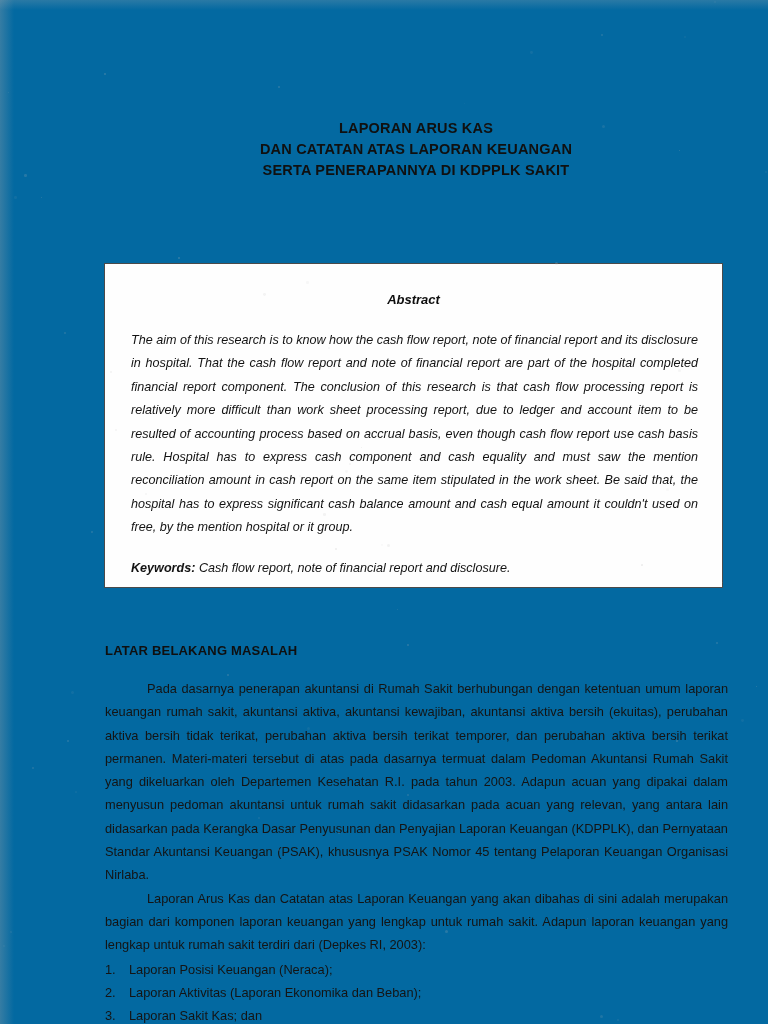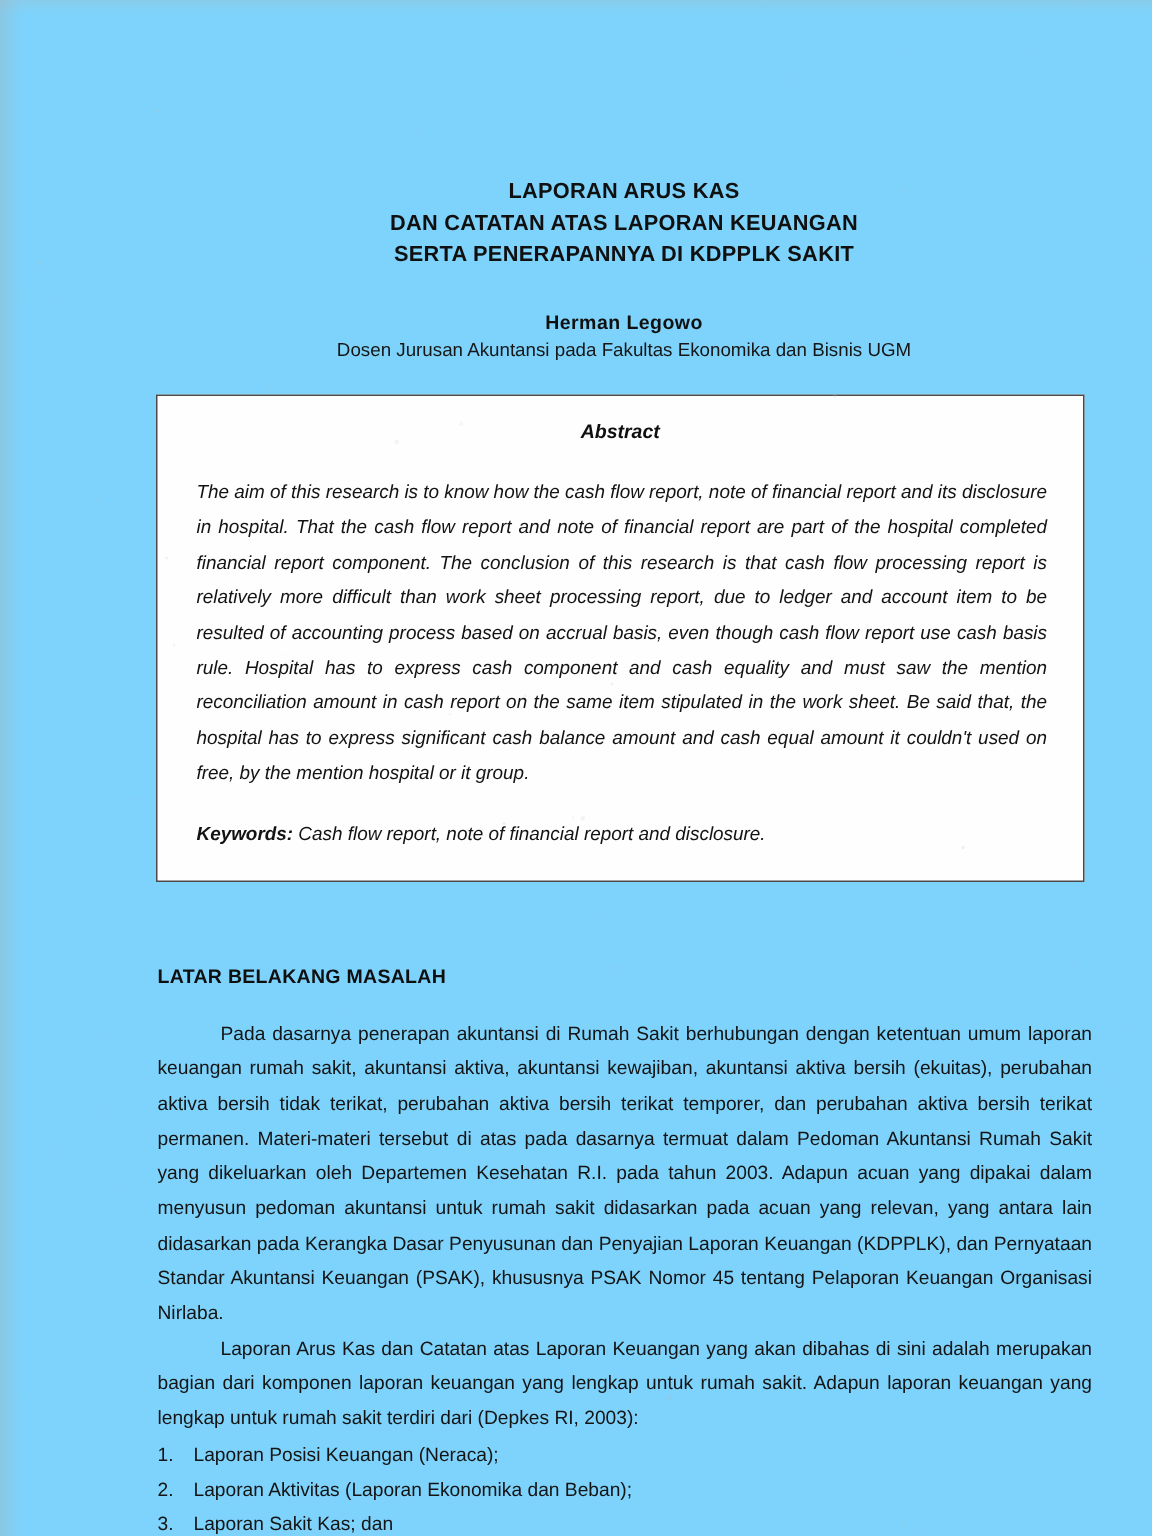--- a/index.html
+++ b/index.html
@@ -15,21 +15,21 @@
     font-family: "Liberation Sans", sans-serif;
     color: #151515;
     position: relative;
   }
 
   .page {
     position: absolute;
     top: 0; left: 0;
     width: 768px;
     height: 1024px;
-    background: #7dd3fc;
+    background: #0369a1;
     overflow: hidden;
   }
 
   
   .scan-noise {
     position: absolute;
     top: 0; left: 0;
     width: 768px; height: 1024px;
     pointer-events: none;
     opacity: 0.55;
@@ -95,21 +95,21 @@
     position: absolute;
     top: 263px;
     left: 104px;
     width: 619px;
     height: 325px;
     border: 1.4px solid #4a4a4a;
     box-sizing: border-box;
     background: #fefefe;
   }
   .abstract-heading {
-    margin-top: 16px;
+    margin-top: 28px;
     text-align: center;
     font-size: 13px;
     font-weight: bold;
     font-style: italic;
     color: #0f0f0f;
   }
   .abstract-body {
     margin: 22px 24px 0 26px;
     font-size: 12.6px;
     font-style: italic;
@@ -183,24 +183,20 @@
 
   <div class="edge-shade-left"></div>
   <div class="edge-shade-top"></div>
 
   <div class="title-block">
     <div class="title-line">LAPORAN ARUS KAS</div>
     <div class="title-line">DAN CATATAN ATAS LAPORAN KEUANGAN</div>
     <div class="title-line">SERTA PENERAPANNYA DI KDPPLK SAKIT</div>
   </div>
 
-  <div class="author-block">
-    <div class="author-name">Herman Legowo</div>
-    <div class="author-affil">Dosen Jurusan Akuntansi pada Fakultas Ekonomika dan Bisnis UGM</div>
-  </div>
 
   <div class="abstract-box">
     <div class="abstract-heading">Abstract</div>
     <div class="abstract-body">The aim of this research is to know how the cash flow report, note of financial report and its disclosure in hospital. That the cash flow report and note of financial report are part of the hospital completed financial report component. The conclusion of this research is that cash flow processing report is relatively more difficult than work sheet processing report, due to ledger and account item to be resulted of accounting process based on accrual basis, even though cash flow report use cash basis rule. Hospital has to express cash component and cash equality and must saw the mention reconciliation amount in cash report on the same item stipulated in the work sheet. Be said that, the hospital has to express significant cash balance amount and cash equal amount it couldn't used on free, by the mention hospital or it group.</div>
     <div class="abstract-keywords">
       <span class="kw-label">Keywords:</span>
       <span>Cash flow report, note of financial report and disclosure.</span>
     </div>
   </div>
 

